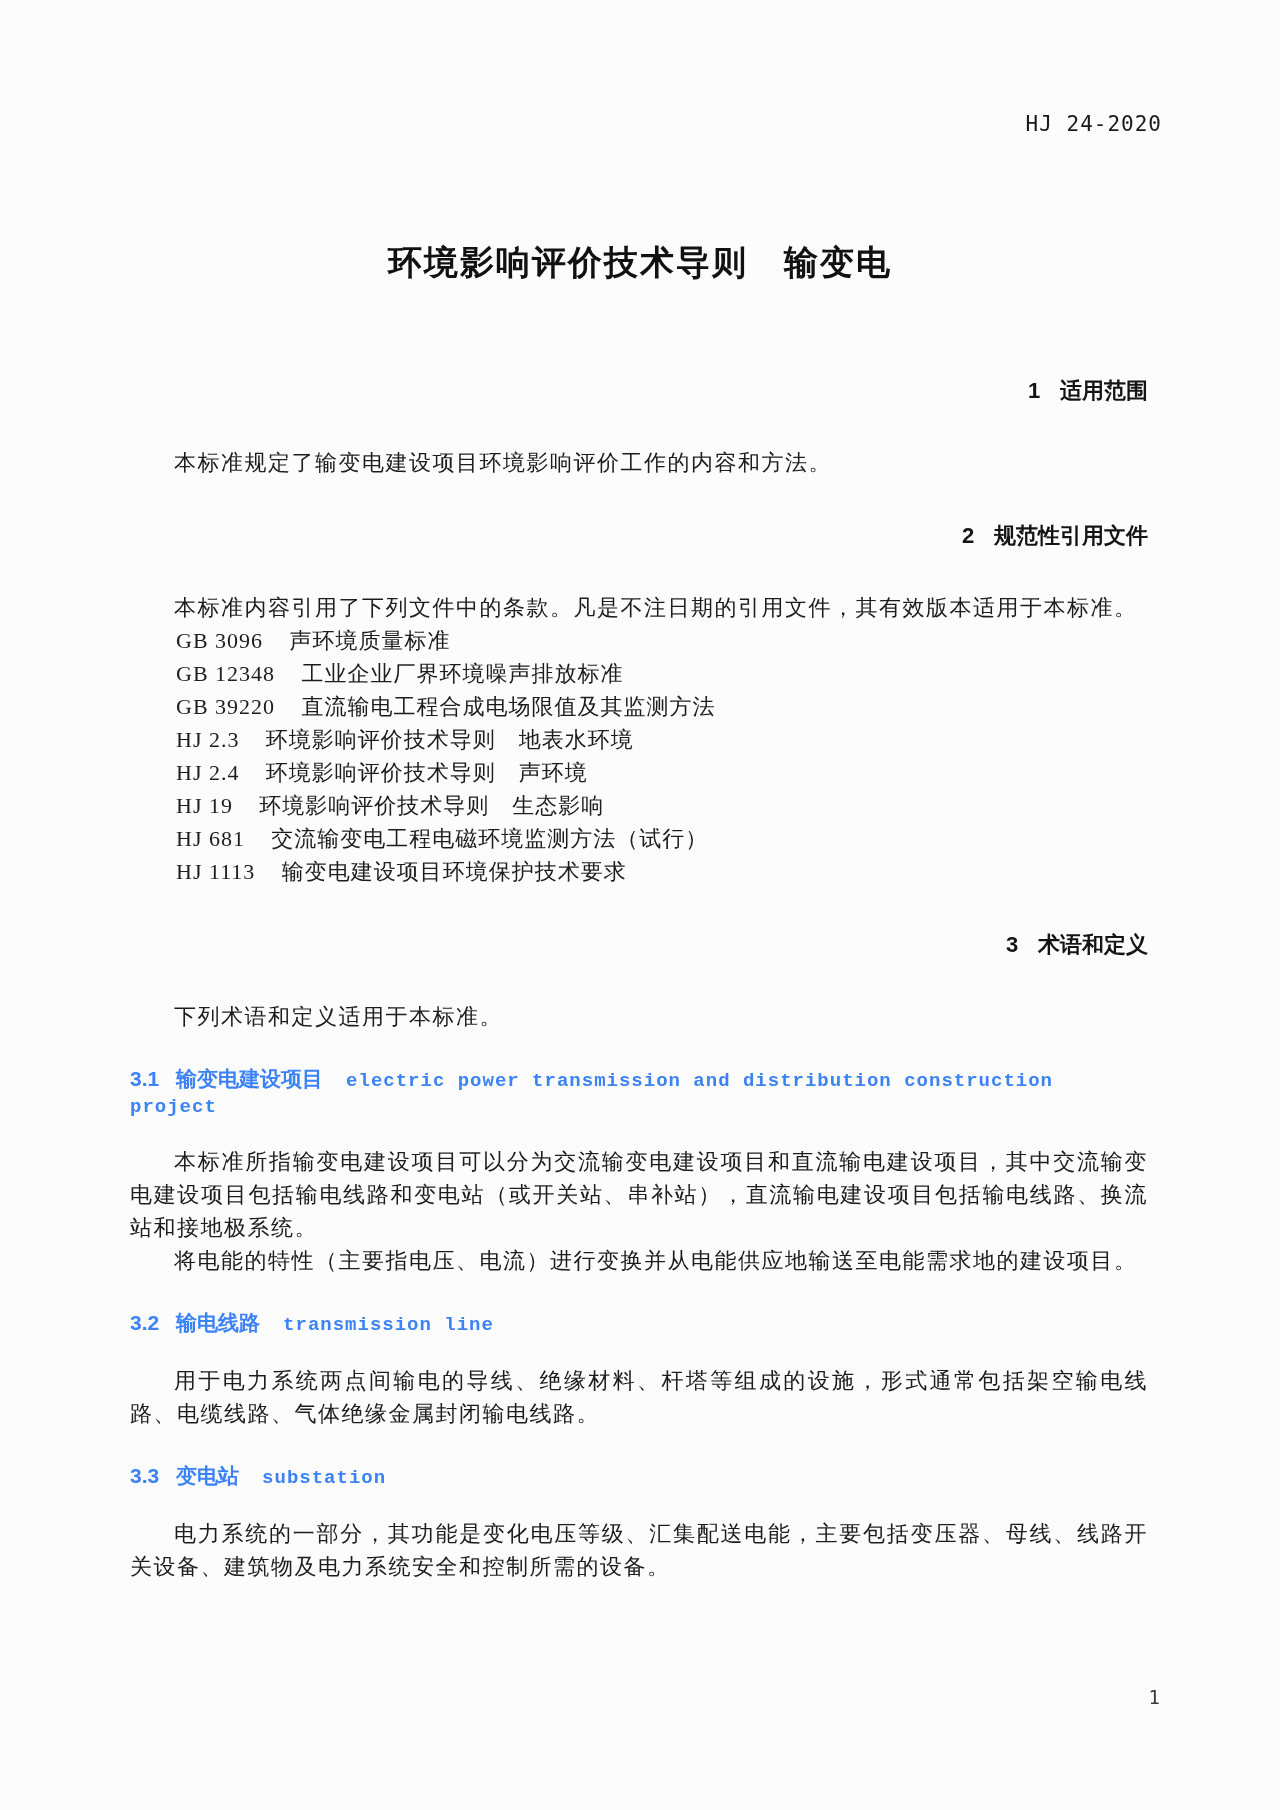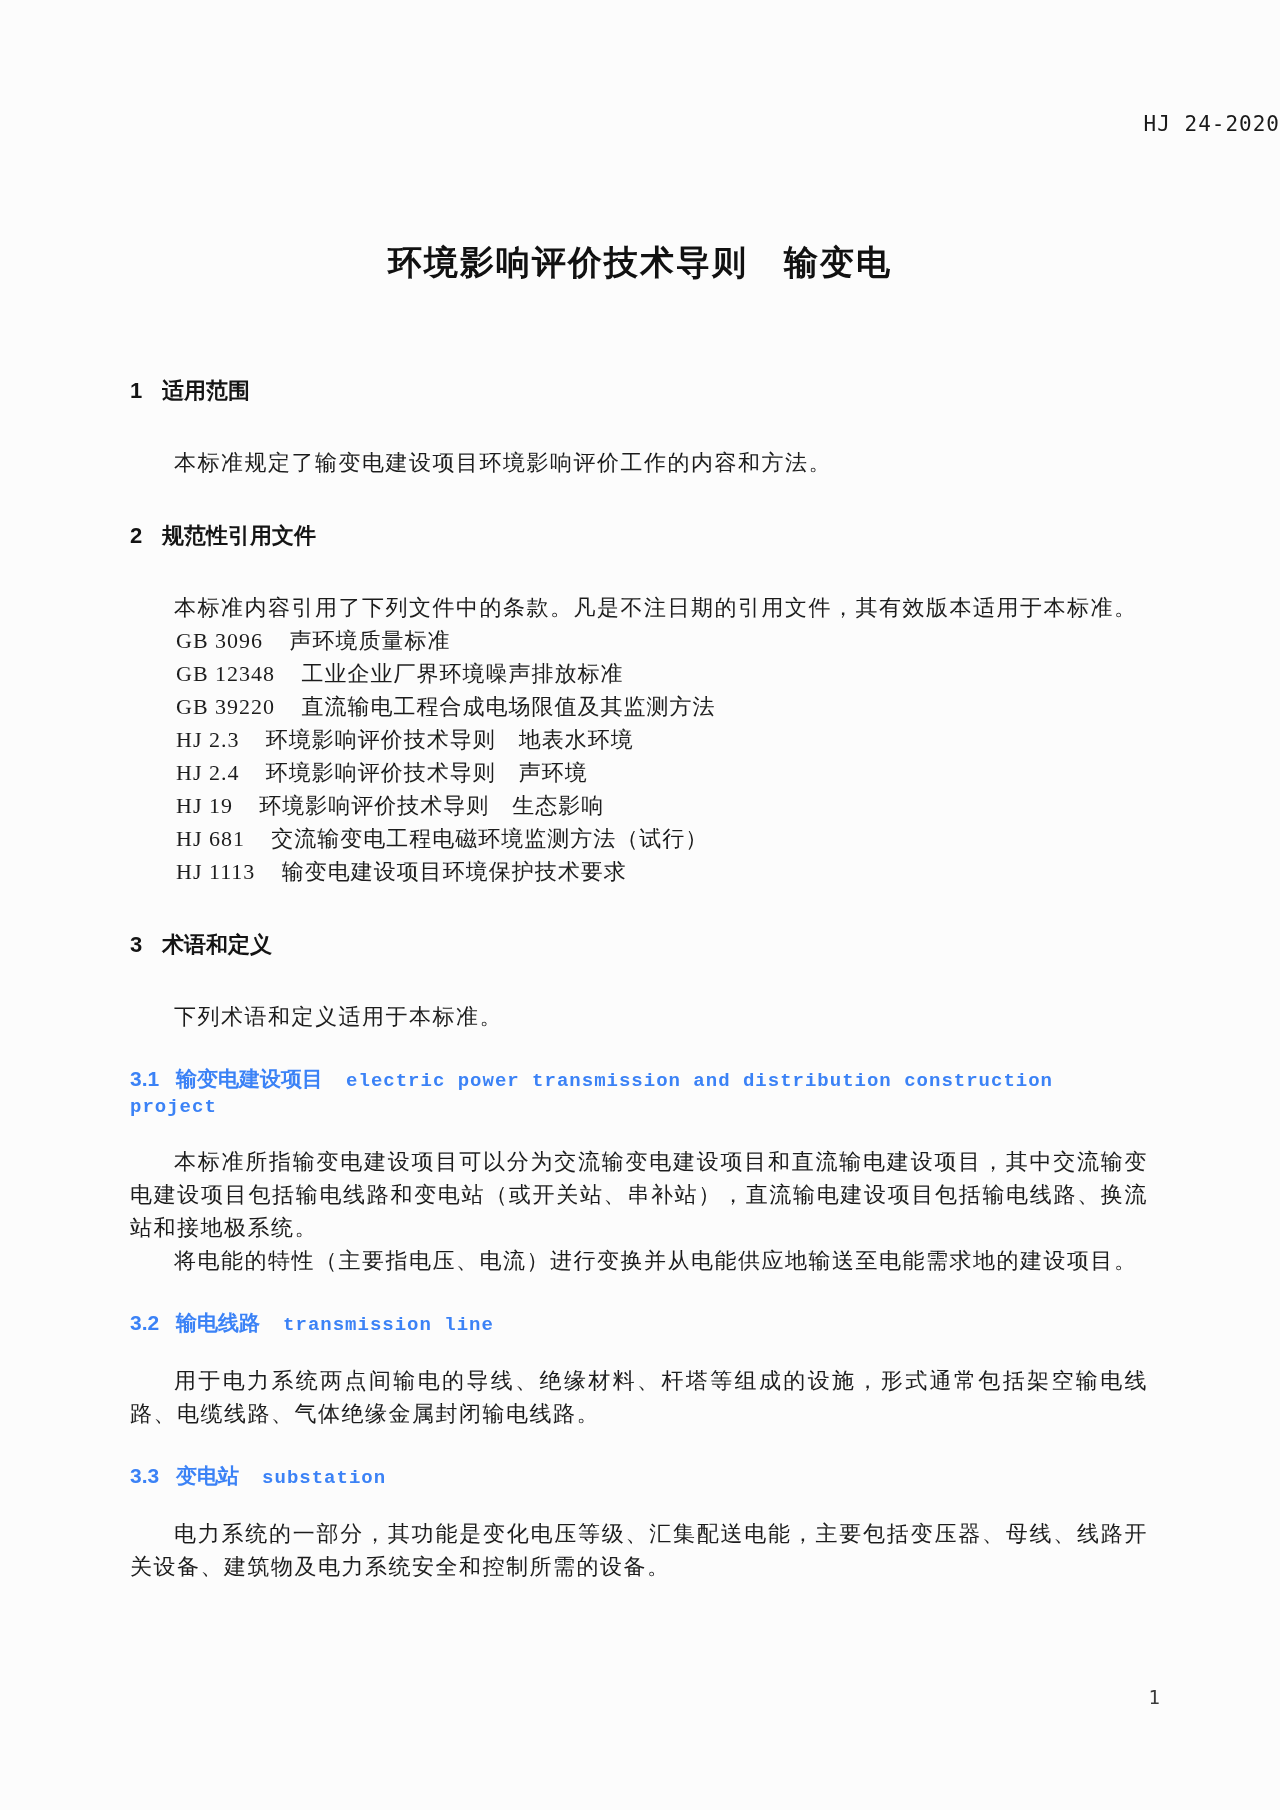--- a/index.html
+++ b/index.html
@@ -11,20 +11,21 @@
     width: 1280px;
     height: 1810px;
     margin: 0 auto;
     background: #fcfcfc;
     color: #1c1c1c;
     overflow: hidden;
   }
 
   .doc-code {
     padding-top: 112px;
+    padding-right: 118px;
     text-align: right;
     font-family: "DejaVu Sans Mono", monospace;
     font-size: 21px;
     letter-spacing: 1px;
     color: #1a1a1a;
   }
 
   .doc-title {
     margin-top: 104px;
     text-align: center;
@@ -39,20 +40,21 @@
     margin: 0 130px 0 130px;
     width: 1018px;
   }
 
   .sec-heading {
     font-family: "Liberation Sans", sans-serif;
     font-weight: bold;
     font-size: 22px;
     margin: 42px 0 40px 0;
     color: #141414;
+    text-align: right;
   }
   .sec-heading.first { margin-top: 90px; }
   .sec-num { display: inline-block; margin-right: 0.9em; }
 
   .para {
     font-size: 22px;
     line-height: 33px;
     letter-spacing: 1.5px;
     text-indent: 2em;
     text-align: justify;

